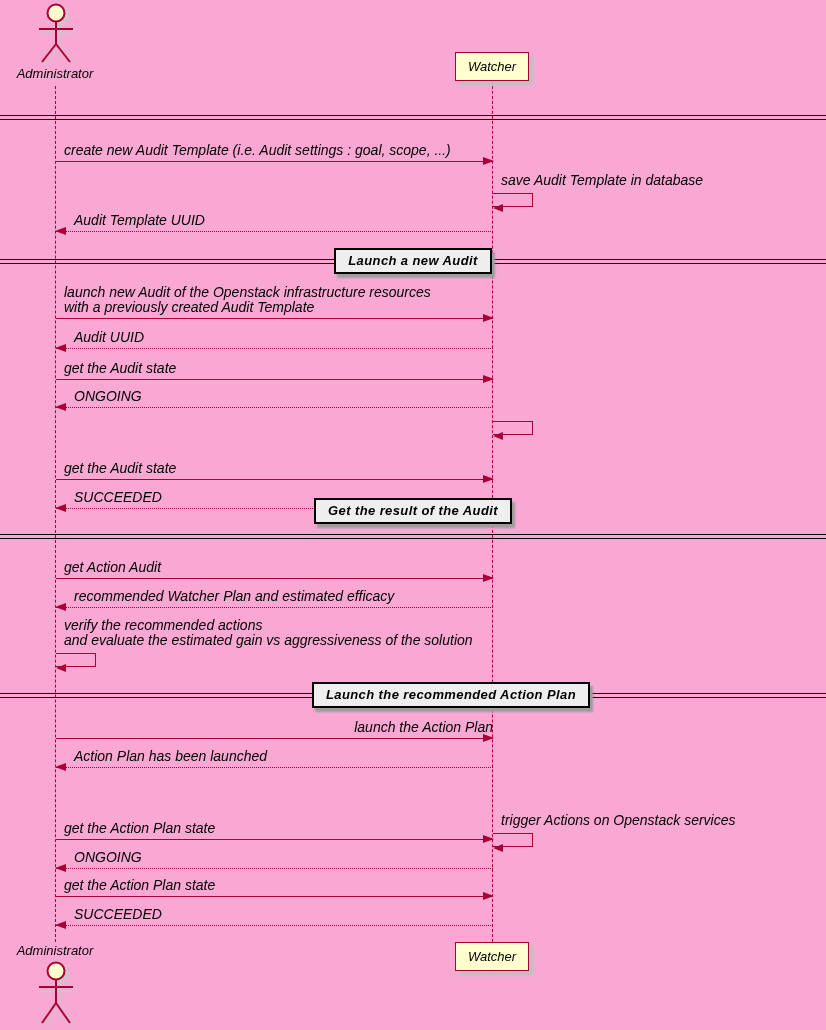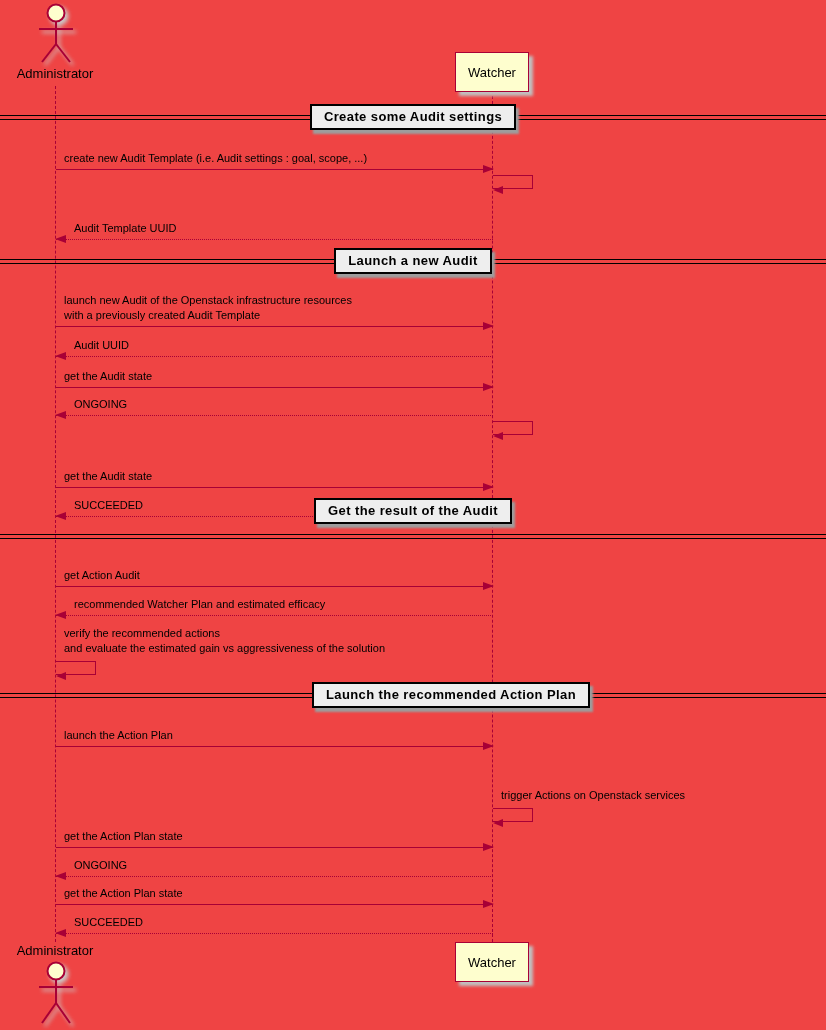--- a/index.html
+++ b/index.html
@@ -5,39 +5,40 @@
   :root{
     --line:#A80036;
     --pfill:#FEFECE;
     --dfill:#EEEEEE;
     --txt:#000000;
   }
   html,body{margin:0;padding:0;background:#ffffff;}
   #diagram{
     position:relative;
     width:826px;height:1030px;
-    background:#ef4444;
+    background:#f9a8d4;
     font-family:"Liberation Sans", sans-serif;
     color:var(--txt);
     overflow:hidden;
+    font-style:italic;
   }
   
   .lifeline{
     position:absolute;width:0;
     border-left:1px dashed var(--line);
   }
   
   .actor-figure{position:absolute;filter:drop-shadow(3px 3px 2px #c9c9c9);}
   .actor-label{
     position:absolute;width:110px;text-align:center;
     font-size:13px;line-height:15px;
   }
   
   .participant{
-    position:absolute;left:455px;width:74px;height:40px;
+    position:absolute;left:455px;width:74px;height:29px;
     background:var(--pfill);
     border:1.8px solid var(--line);
     box-shadow:4px 4px 3px #c0c0c0;
     display:flex;align-items:center;justify-content:center;
     font-size:13px;box-sizing:border-box;
   }
   
   .divider-lines{
     position:absolute;left:0;width:826px;height:3px;
     border-top:1px solid #000;border-bottom:1px solid #000;
@@ -50,23 +51,22 @@
     background:var(--dfill);
     border:2px solid #000;
     box-shadow:3px 4px 2px #9d9d9d;
     font-size:13px;font-weight:bold;
     padding:3px 12px 4px 12px;
     letter-spacing:.4px;
   }
   
   .msg{position:absolute;left:56px;width:437px;}
   .msg-label{
-    font-size:11px;line-height:15px;white-space:pre-line;
+    font-size:14px;line-height:15px;white-space:pre-line;
     padding:0 0 3px 8px;
-    margin-top:8px;
   }
   .msg-label.indent{padding-left:18px;}
   .line{position:relative;height:0;border-top:1.2px solid var(--line);}
   .line.dotted{border-top:1.2px dotted var(--line);}
   .head-r{
     position:absolute;right:-1px;top:-5px;width:0;height:0;
     border-left:11px solid var(--line);
     border-top:4.5px solid transparent;border-bottom:4.5px solid transparent;
   }
   .head-l{
@@ -104,32 +104,30 @@
     <line x1="26" y1="41" x2="12" y2="59" stroke="#A80036" stroke-width="2"></line>
     <line x1="26" y1="41" x2="40" y2="59" stroke="#A80036" stroke-width="2"></line>
   </svg>
   <div class="actor-label" style="left:0px;top:66px;">Administrator</div>
 
   <div class="participant" style="top:52px;">
     <span>Watcher</span>
   </div>
 
   <div class="divider-lines" style="top:115px;"></div>
-  <div class="divider" style="top:104px;">
-    <span class="divider-box">Create some Audit settings</span>
-  </div>
 
   <div class="msg" style="top:143px;">
     <div class="msg-label">create new Audit Template (i.e. Audit settings : goal, scope, ...)</div>
     <div class="line">
         <span class="head-r"></span>
       </div>
   </div>
 
   <div class="self-msg at-watcher" style="top:173px;">
+    <div class="msg-label">save Audit Template in database</div>
     <div class="self-loop">
         <span class="loop-head"></span>
       </div>
   </div>
 
   <div class="msg" style="top:213px;">
     <div class="msg-label indent">Audit Template UUID</div>
     <div class="line dotted">
         <span class="head-l"></span>
       </div>
@@ -214,29 +212,35 @@
     <div class="self-loop">
         <span class="loop-head"></span>
       </div>
   </div>
 
   <div class="divider-lines" style="top:693px;"></div>
   <div class="divider" style="top:682px;padding-left:38px;">
     <span class="divider-box">Launch the recommended Action Plan</span>
   </div>
 
-  <div class="msg" style="top:720px;">
+  <div class="msg" style="top:720px;text-align:right;">
     <div class="msg-label">launch the Action Plan</div>
     <div class="line">
         <span class="head-r"></span>
       </div>
   </div>
 
-
-  <div class="self-msg at-watcher" style="top:780px;">
+  <div class="msg" style="top:749px;">
+    <div class="msg-label indent">Action Plan has been launched</div>
+    <div class="line dotted">
+        <span class="head-l"></span>
+      </div>
+  </div>
+
+  <div class="self-msg at-watcher" style="top:813px;">
     <div class="msg-label">trigger Actions on Openstack services</div>
     <div class="self-loop">
         <span class="loop-head"></span>
       </div>
   </div>
 
   <div class="msg" style="top:821px;">
     <div class="msg-label">get the Action Plan state</div>
     <div class="line">
         <span class="head-r"></span>

